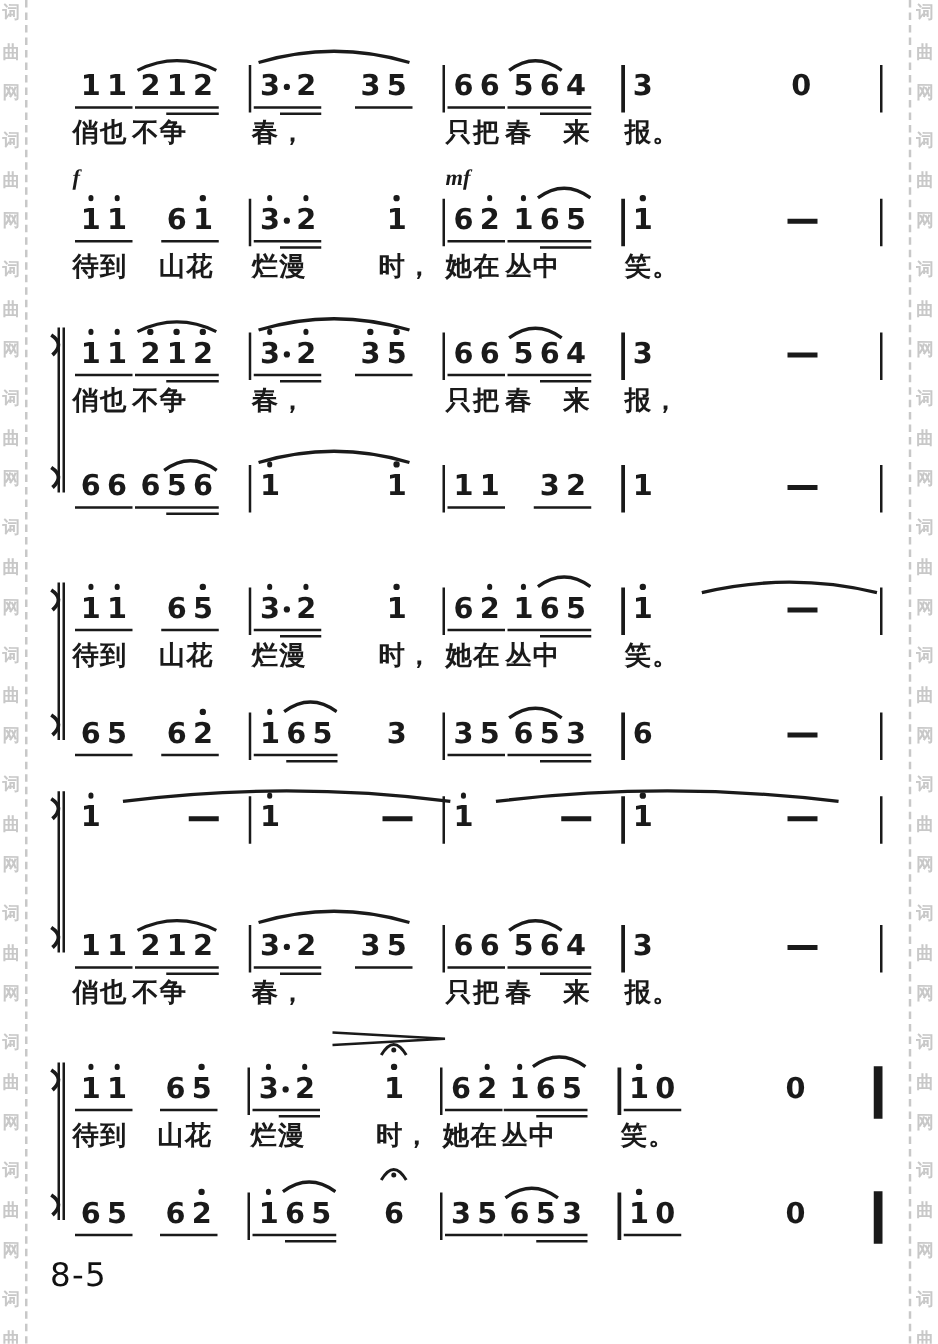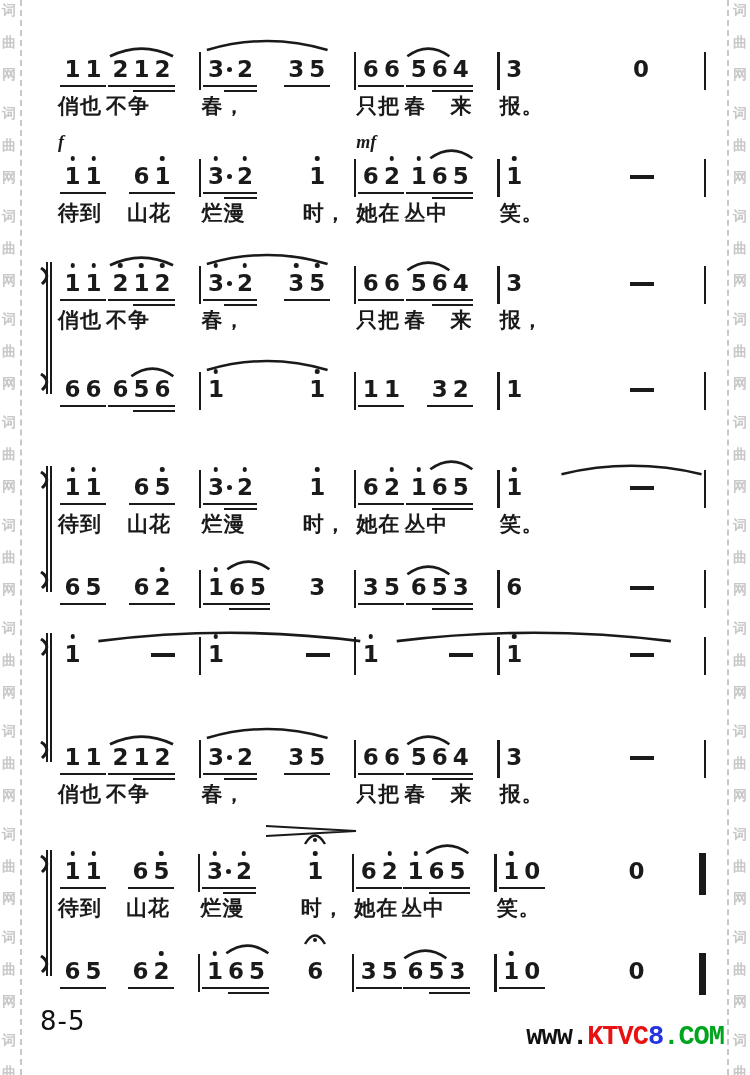--- a/index.html
+++ b/index.html
@@ -888,20 +888,17 @@
             <div class="nt">
               <div class="dg">0</div>
             </div>
           </div>
         </div>
         <div class="bar endbar-final"></div>
       </div>
     </div>
 
   <div id="pagenum">8-5</div>
-  <div id="sitelogo">
-    <span class="c-www">www.</span><span class="c-red">KTVC</span><span class="c-blue">8</span><span class="c-green">.COM</span>
-  </div>
 <div class="sysbr" style="top: 262px; height: 132px;"></div>
     <div class="sysbr" style="top: 466px; height: 126px;"></div>
     <div class="sysbr" style="top: 633px; height: 129px;"></div>
     <div class="sysbr" style="top: 850px; height: 126px;"></div>
   </div>
 
 </body></html>

